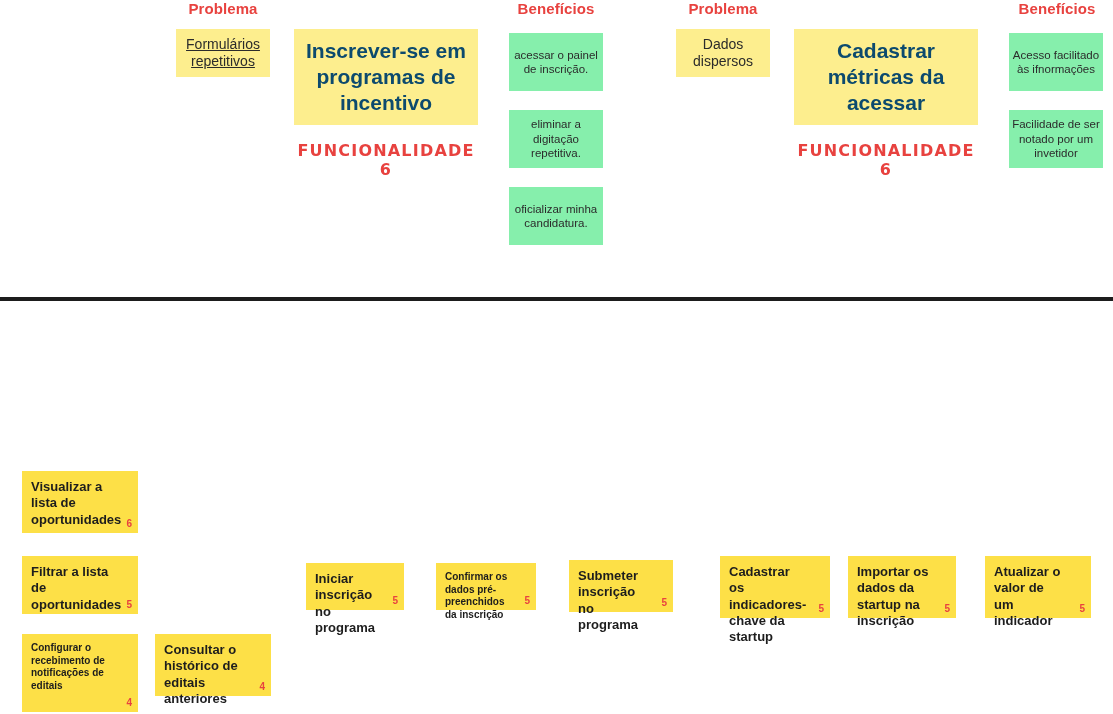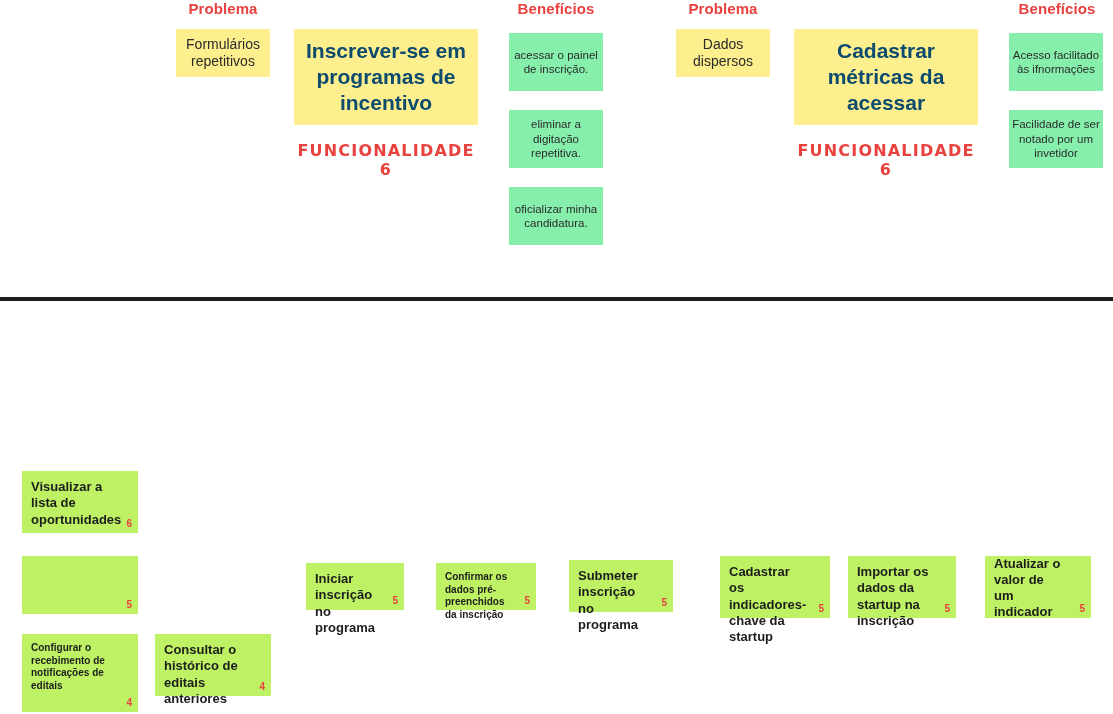--- a/index.html
+++ b/index.html
@@ -46,21 +46,21 @@
     font-size: 11.5px;
   }
   .note-feature {
     background: #fdee8e;
     color: #0c4a6e;
     font-weight: bold;
     font-size: 21px;
     line-height: 1.25;
   }
   .note-pink {
-    background: #bef264;
+    background: #fde047;
     color: #1d1d1d;
     font-weight: bold;
     font-size: 13px;
     text-align: left;
     align-items: flex-start;
     justify-content: flex-start;
     padding: 8px 27px 6px 9px;
     line-height: 1.25;
   }
   .note-pink.small {
@@ -94,21 +94,21 @@
 </head>
 <body>
 
 <div class="board">
 
   <div class="col-header" style="left:178px; top:0px; width:90px;">Problema</div>
   <div class="col-header" style="left:509px; top:0px; width:94px;">Benefícios</div>
   <div class="col-header" style="left:678px; top:0px; width:90px;">Problema</div>
   <div class="col-header" style="left:1010px; top:0px; width:94px;">Benefícios</div>
 
-  <div class="note note-yellow" style="left:176px; top:29px; width:94px; height:48px; font-size:14px;">Formulários repetitivos</div>
+  <div class="note note-yellow" style="left:176px; top:29px; width:94px; height:48px; font-size:14px;text-decoration:underline;">Formulários repetitivos</div>
   <div class="note note-yellow" style="left:676px; top:29px; width:94px; height:48px; font-size:14px;">Dados dispersos</div>
 
   <div class="note note-feature" style="left:294px; top:29px; width:184px; height:96px;">Inscrever-se em programas de incentivo</div>
   <div class="note note-feature" style="left:794px; top:29px; width:184px; height:96px;">Cadastrar métricas da acessar</div>
 
   <div class="func-label" style="left:294px; top:141px; width:184px;">FUNCIONALIDADE 6</div>
   <div class="func-label" style="left:794px; top:141px; width:184px;">FUNCIONALIDADE 6</div>
 
   <div class="note note-yellow-small" style="left:509px; top:33px; width:94px; height:58px;">acessar o painel de inscrição.</div>
   <div class="note note-yellow-small" style="left:509px; top:110px; width:94px; height:58px;">eliminar a digitação repetitiva.</div>
@@ -116,20 +116,21 @@
   <div class="note note-yellow-small" style="left:1009px; top:33px; width:94px; height:58px;">Acesso facilitado às ifnormações</div>
   <div class="note note-yellow-small" style="left:1009px; top:110px; width:94px; height:58px;">Facilidade de ser notado por um invetidor</div>
 
   <div class="divider" style="top:297px;"></div>
 
   <div class="note note-pink" style="left:22px; top:471px; width:116px; height:62px;">
     <span>Visualizar a lista de oportunidades</span>
     <span class="pts">6</span>
   </div>
   <div class="note note-pink" style="left:22px; top:556px; width:116px; height:58px;">
+    <span>Filtrar a lista de oportunidades</span>
     <span class="pts">5</span>
   </div>
   <div class="note note-pink small" style="left:22px; top:634px; width:116px; height:78px;">
     <span>Configurar o recebimento de notificações de editais</span>
     <span class="pts">4</span>
   </div>
   <div class="note note-pink" style="left:155px; top:634px; width:116px; height:62px;">
     <span>Consultar o histórico de editais anteriores</span>
     <span class="pts">4</span>
   </div>
@@ -146,18 +147,18 @@
     <span class="pts">5</span>
   </div>
   <div class="note note-pink" style="left:720px; top:556px; width:110px; height:62px;">
     <span>Cadastrar os indicadores-chave da startup</span>
     <span class="pts">5</span>
   </div>
   <div class="note note-pink" style="left:848px; top:556px; width:108px; height:62px;">
     <span>Importar os dados da startup na inscrição</span>
     <span class="pts">5</span>
   </div>
-  <div class="note note-pink" style="left:985px; top:556px; width:106px; height:62px;align-items:center;">
+  <div class="note note-pink" style="left:985px; top:556px; width:106px; height:62px;">
     <span>Atualizar o valor de um indicador</span>
     <span class="pts">5</span>
   </div>
 
 </div>
 
 </body></html>

